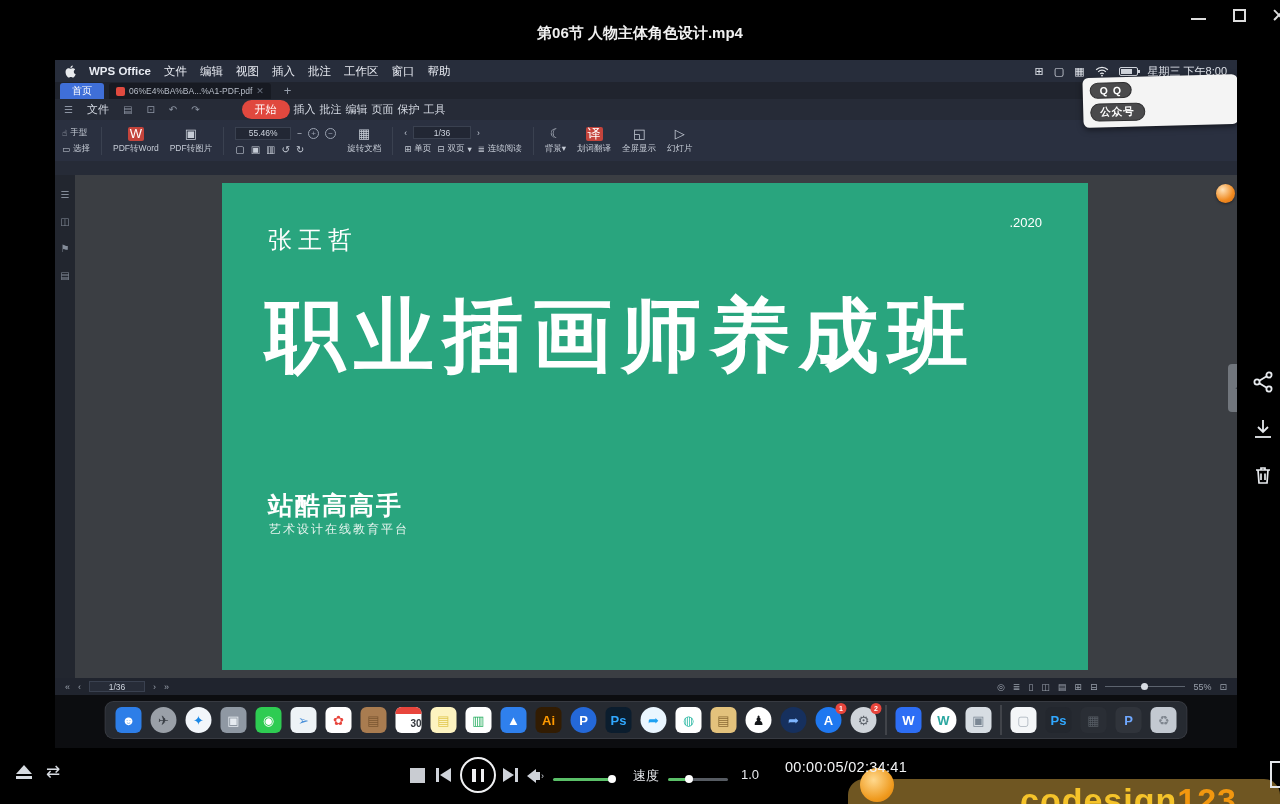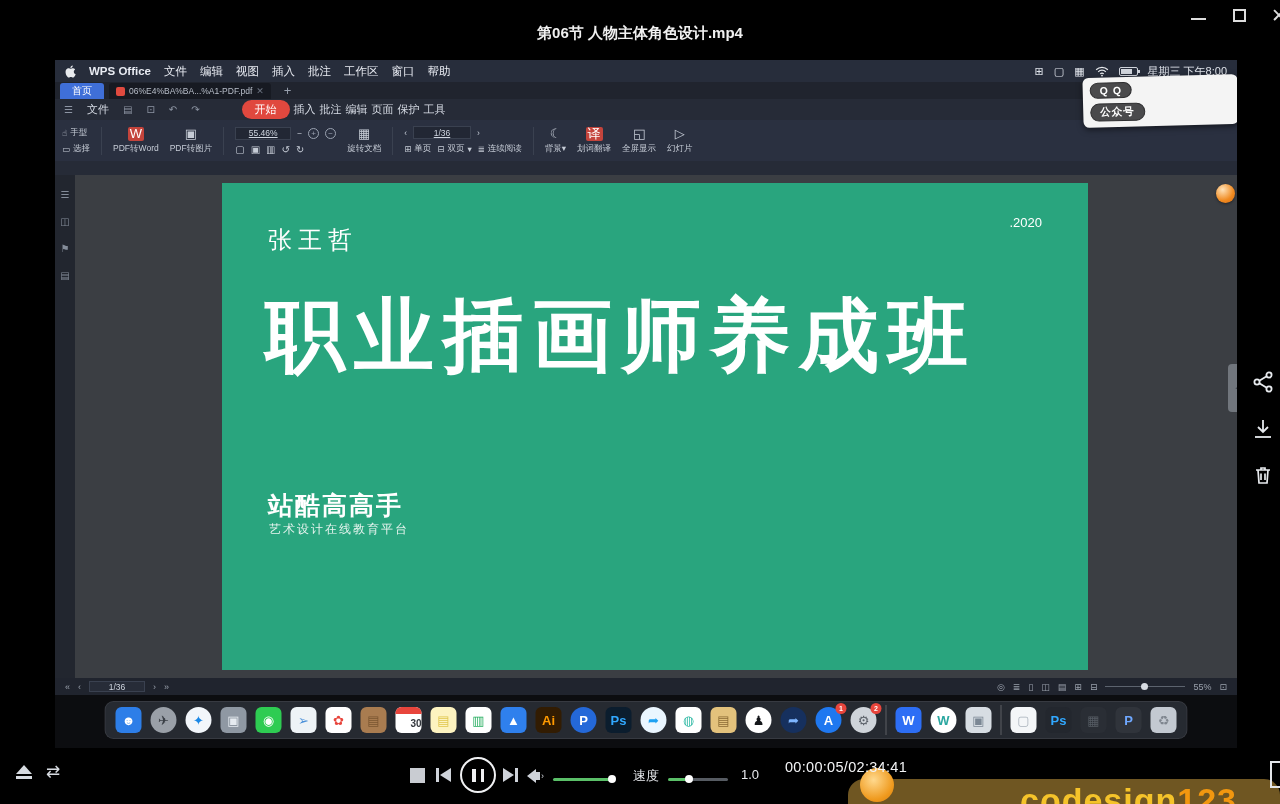--- a/index.html
+++ b/index.html
@@ -38,21 +38,21 @@
   .tab-add { color:#98a0ad; font-size:13px; padding:0 0 1px 8px; }
   .row-ribbon { height:21px; background:#262b37; display:flex; align-items:center; gap:14px; padding-left:9px; font-size:11px; color:#d6dbe4; }
   .rb-ic { color:#8d95a3; font-size:10px; }
   .rb-pill { background:#e0483e; color:#fff; border-radius:10px; padding:2px 13px; font-size:11px; }
   .row-toolbar { height:41px; background:#2a3040; display:flex; align-items:center; padding-left:7px; gap:11px; color:#c6ccd6; }
   .tcol { display:flex; flex-direction:column; gap:4px; font-size:8.5px; }
   .trow { display:flex; align-items:center; gap:6px; }
   .tbig { display:flex; flex-direction:column; align-items:center; gap:2px; font-size:8.5px; }
   .tbig .ic { font-size:13px; line-height:14px; }
   .chip-red { background:#c4443c; color:#fff; border-radius:2px; font-size:9px; padding:0 2px; line-height:12px; }
-  .inbox { height:13px; background:#222734; border:1px solid #3a4150; font-size:8.5px; display:flex; align-items:center; justify-content:center; color:#cfd5df;text-decoration:underline; }
+  .inbox { height:13px; background:#222734; border:1px solid #3a4150; font-size:8.5px; display:flex; align-items:center; justify-content:center; color:#cfd5df; }
   .mag { width:11px; height:11px; border:1px solid #9aa2b0; border-radius:50%; font-size:8px; line-height:9px; text-align:center; color:#9aa2b0; }
   .vsep { width:1px; height:28px; background:#3a4150; flex:none; }
   .tmini { display:flex; align-items:center; gap:3px; font-size:8.5px; }
 
   .content { position:absolute; left:0; top:93px; width:100%; height:503px; background:#3b3e43; }
   .sidebar { position:absolute; left:0; top:0; width:20px; height:100%; background:#22262f; display:flex; flex-direction:column; align-items:center; padding-top:14px; gap:16px; font-size:10px; color:#848c99; }
   .slide { position:absolute; left:167px; top:8px; width:866px; height:487px; }
   .s-author { position:absolute; left:46px; top:41px; font-size:24px; color:#fff; letter-spacing:6px; font-weight:500; }
   .s-title  { position:absolute; left:43px; top:100px; font-size:80px; color:#fff; font-weight:900; letter-spacing:9px; white-space:nowrap; }
   .s-year   { position:absolute; right:46px; top:32px; font-size:13px; color:#fff; }

